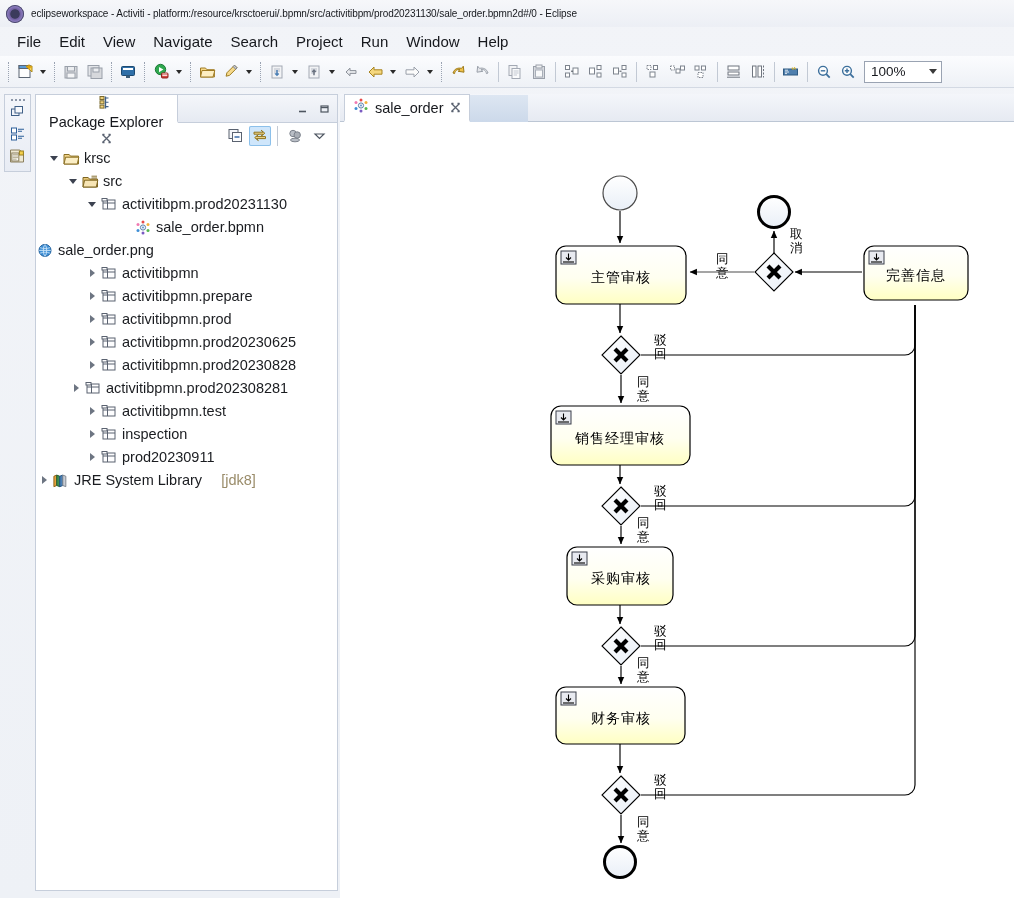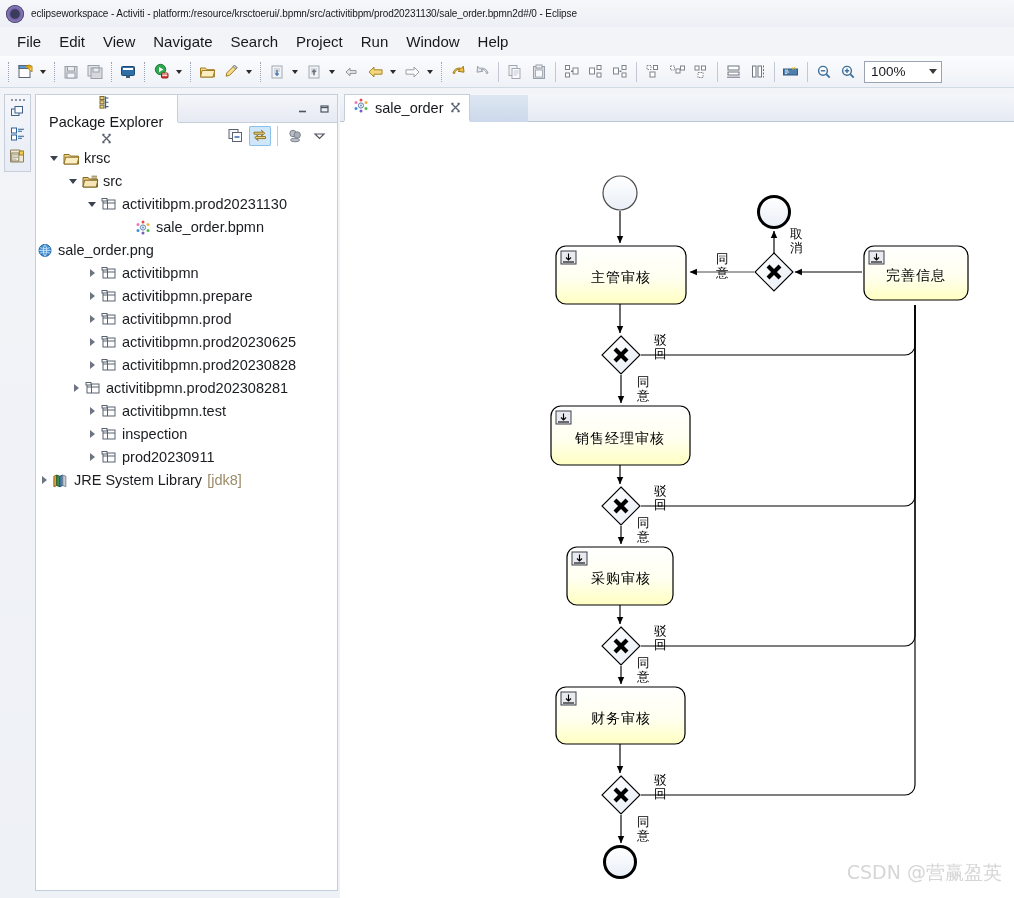--- a/index.html
+++ b/index.html
@@ -126,21 +126,21 @@
   .pe-toolbtn.active { background: #cfe6fb; box-shadow: inset 0 0 0 1px #8cc0ea; }
   .pe-tree { padding-top: 2px; }
   .tree-row {
     display: flex; align-items: flex-start; height: 23px;
     font-size: 14.5px; color: #1a1c20; white-space: nowrap;
   }
   .twisty { width: 16px; height: 16px; display: flex; align-items: center; justify-content: center; flex: none; }
   .tw-right { width:0;height:0;border-top:4px solid transparent;border-bottom:4px solid transparent;border-left:5px solid #6d7582; }
   .tw-down  { width:0;height:0;border-left:4px solid transparent;border-right:4px solid transparent;border-top:5px solid #3c4250; }
   .ticon { width: 18px; height: 16px; margin-right: 4px; flex: none; display:flex; align-items:center; justify-content:center; }
-  .tlabel-dim { color: #9a8c6a; margin-left: 5px; }
+  .tlabel-dim { color: #9a8c6a; margin-left: 19px; }
 
   
   .editor {
     position: absolute; left: 340px; top: 94px;
     width: 674px; height: 804px;
     background: #ffffff;
   }
   .ed-tabrow {
     position: relative; height: 28px;
     background: linear-gradient(to bottom, #f4f6fa, #e6eaf2);
@@ -922,17 +922,16 @@
         <text class="bpmn-flowlabel" x="654" y="784">
           <tspan x="654" dy="0">驳</tspan>
           <tspan x="654" dy="14">回</tspan>
         </text>
         <text class="bpmn-flowlabel" x="637" y="826">
           <tspan x="637" dy="0">同</tspan>
           <tspan x="637" dy="14">意</tspan>
         </text>
       </svg>
 
-      <div class="watermark">CSDN @营赢盈英</div>
     </div>
   </div>
 
 </div>
 
 </body></html>

